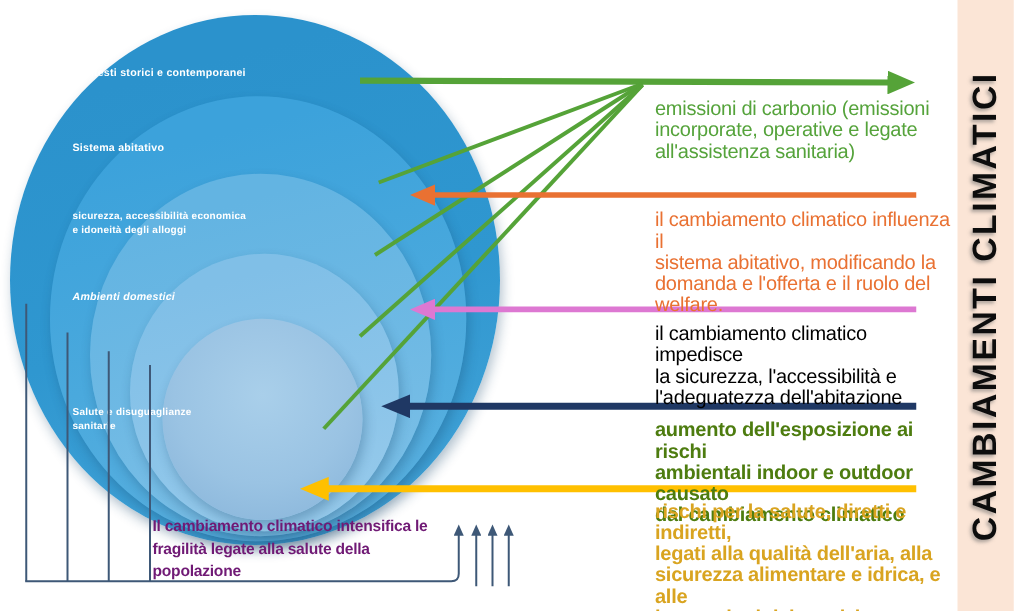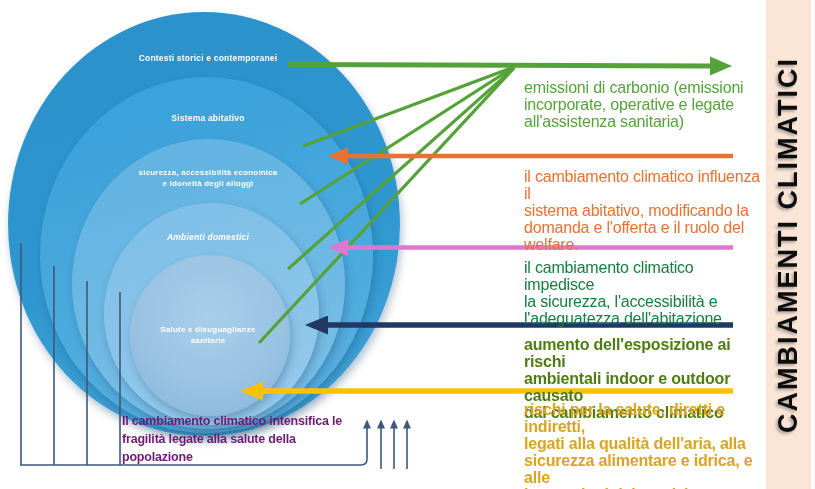--- a/index.html
+++ b/index.html
@@ -9,38 +9,38 @@
   }
   
   .ring{position:absolute;border-radius:50%;box-shadow:2px 5px 9px rgba(25,70,110,.32);}
   .c1{left:8px;  top:12px;  width:392px;height:424px;background:linear-gradient(165deg,#2B92CC 15%,#2F97D0 55%,#44A4D8 95%);}
   .c2{left:40px; top:77px;  width:333px;height:356px;background:linear-gradient(165deg,#3CA2DB 15%,#4AA9DD 55%,#5BB1E0 95%);}
   .c3{left:72px; top:139px; width:273px;height:290px;background:linear-gradient(165deg,#63B4E2 15%,#6EB9E4 55%,#7DC0E7 95%);}
   .c4{left:104px;top:203px; width:215px;height:222px;background:linear-gradient(165deg,#80BFE7 15%,#8AC4E9 55%,#97CAEB 95%);}
   .c5{left:130px;top:255px; width:160px;height:161px;background:radial-gradient(circle at 50% 38%,#A9CFEA 0%,#9AC3E3 55%,#85B2D8 100%);}
   
   .clabel{
-    position:absolute;left:58px;width:300px;text-align:center;color:#ffffff;
+    position:absolute;left:58px;width:300px;color:#ffffff;
     font-weight:bold;font-size:8.5px;letter-spacing:.2px;white-space:pre-line;line-height:11px;
   }
   .l1{top:53px;}
   .l2{top:113px;}
   .l3{top:167px;font-size:8px;}
   .l4{top:232px;font-style:italic;}
   .l5{top:324px;font-size:8px;}
   
   svg.overlay{position:absolute;left:0;top:0;pointer-events:none;}
   
   .ann{
     position:absolute;left:524px;width:238px;font-size:16px;line-height:17px;
     letter-spacing:-0.2px;white-space:pre-line;
   }
   .a1{top:79px;color:#55A33B;}
   .a2{top:168px;color:#E97132;}
-  .a3{top:259px;color:#15803d;}
+  .a3{top:259px;color:#000000;}
   .a4{top:336px;color:#4d7c0f;font-weight:bold;}
   .a5{top:401px;color:#D9A420;font-weight:bold;}
   
   .bottom-note{
     position:absolute;left:122px;top:412px;width:260px;
     font-size:12.5px;font-weight:bold;line-height:18px;letter-spacing:-0.2px;
     color:#701a75;white-space:pre-line;
   }
   
   .sidebar{

